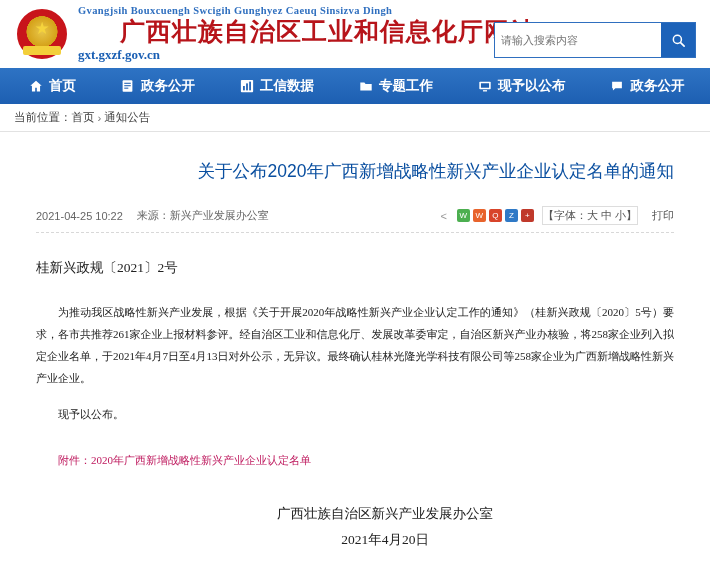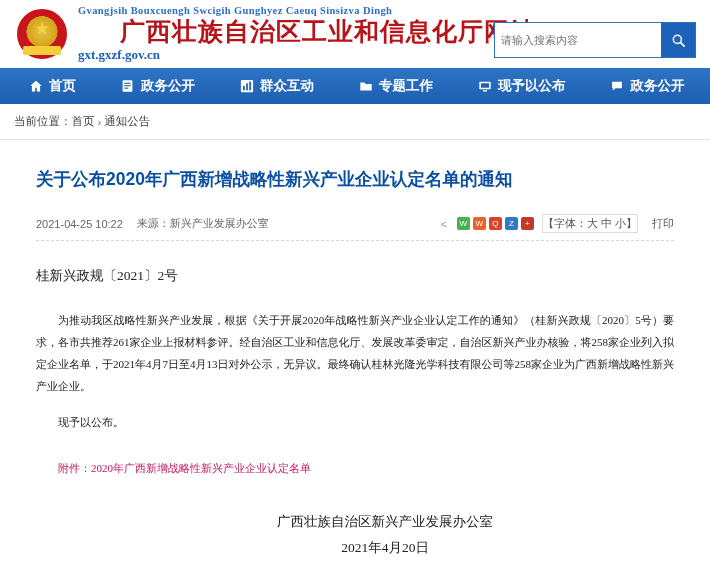--- a/index.html
+++ b/index.html
@@ -115,40 +115,40 @@
   .nav-item .nico {
     display: inline-flex;
     width: 15px; height: 14px;
     margin-right: 6px;
     align-items: center; justify-content: center;
   }
   .nav-item .nico svg { display:block; }
 
   
   .breadcrumb-wrap {
-    height: 36px;
+    height: 28px;
     border-bottom: 1px solid #e2e2e2;
     display: flex;
     align-items: center;
     padding-left: 14px;
     font-size: 11.5px;
     color: #444;
     background: #fff;
   }
   .breadcrumb-wrap .sep { margin: 0 3px; color: #777; }
   .breadcrumb-wrap a { color: #444; text-decoration: none; cursor: pointer; }
 
   
   .article {
     padding: 0 36px;
   }
   .doc-title {
-    text-align: left;
+    text-align: right;
     font-size: 17.5px;
-    font-weight: bold;
+    font-weight: normal;
     color: #0a4fa0;
     line-height: 1.5;
     margin: 26px 0 22px;
     font-family: "Liberation Sans", sans-serif;
   }
   .meta-bar {
     display: flex;
     align-items: center;
     font-size: 11px;
     color: #666;
@@ -261,21 +261,21 @@
   </div>
   <div class="nav-item">
     <span class="nico">
       <svg width="14" height="14" viewBox="0 0 16 16">
           <rect x="1" y="1" width="14" height="14" rx="1" fill="#fff"></rect>
           <rect x="3.5" y="8" width="2" height="5" fill="#1d5fb2"></rect>
           <rect x="7" y="5" width="2" height="8" fill="#1d5fb2"></rect>
           <rect x="10.5" y="3" width="2" height="10" fill="#1d5fb2"></rect>
         </svg>
     </span>
-    <span>群众互动</span>
+    <span>工信数据</span>
   </div>
   <div class="nav-item">
     <span class="nico">
       <svg width="14" height="13" viewBox="0 0 16 16">
           <path d="M1 3h5l1.5 2H15v8H1z" fill="#fff"></path>
         </svg>
     </span>
     <span>专题工作</span>
   </div>
   <div class="nav-item">

